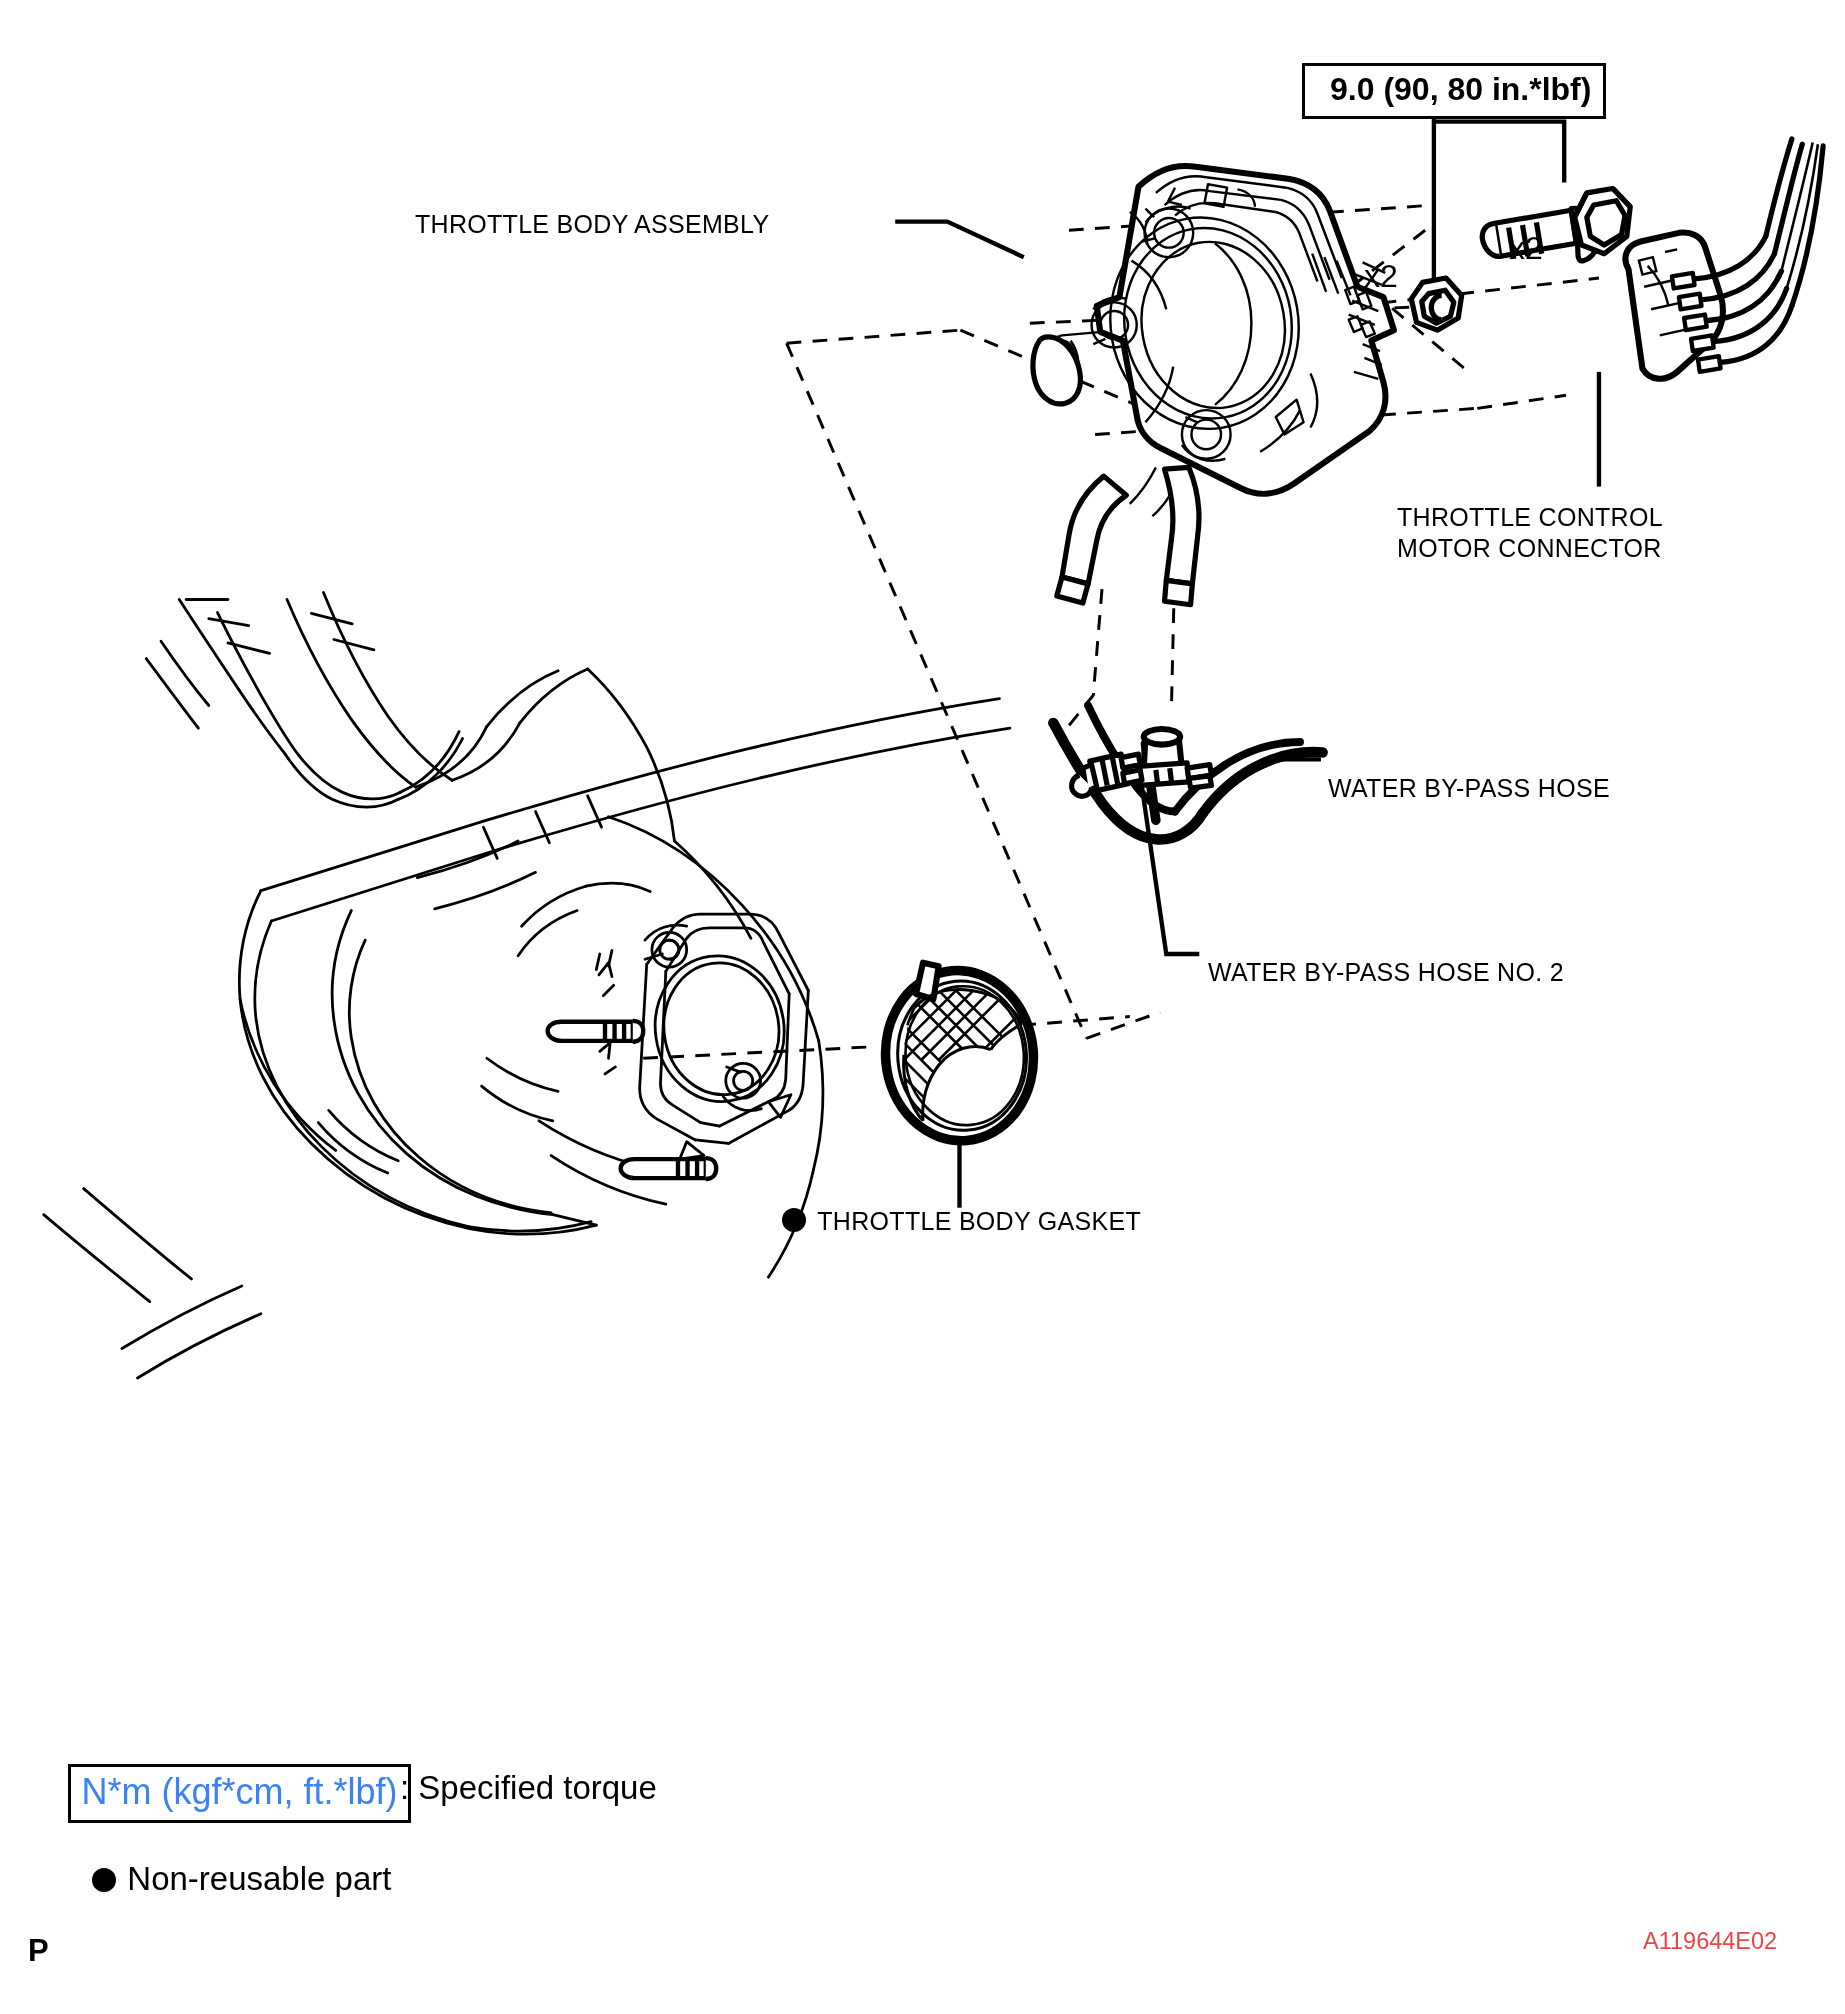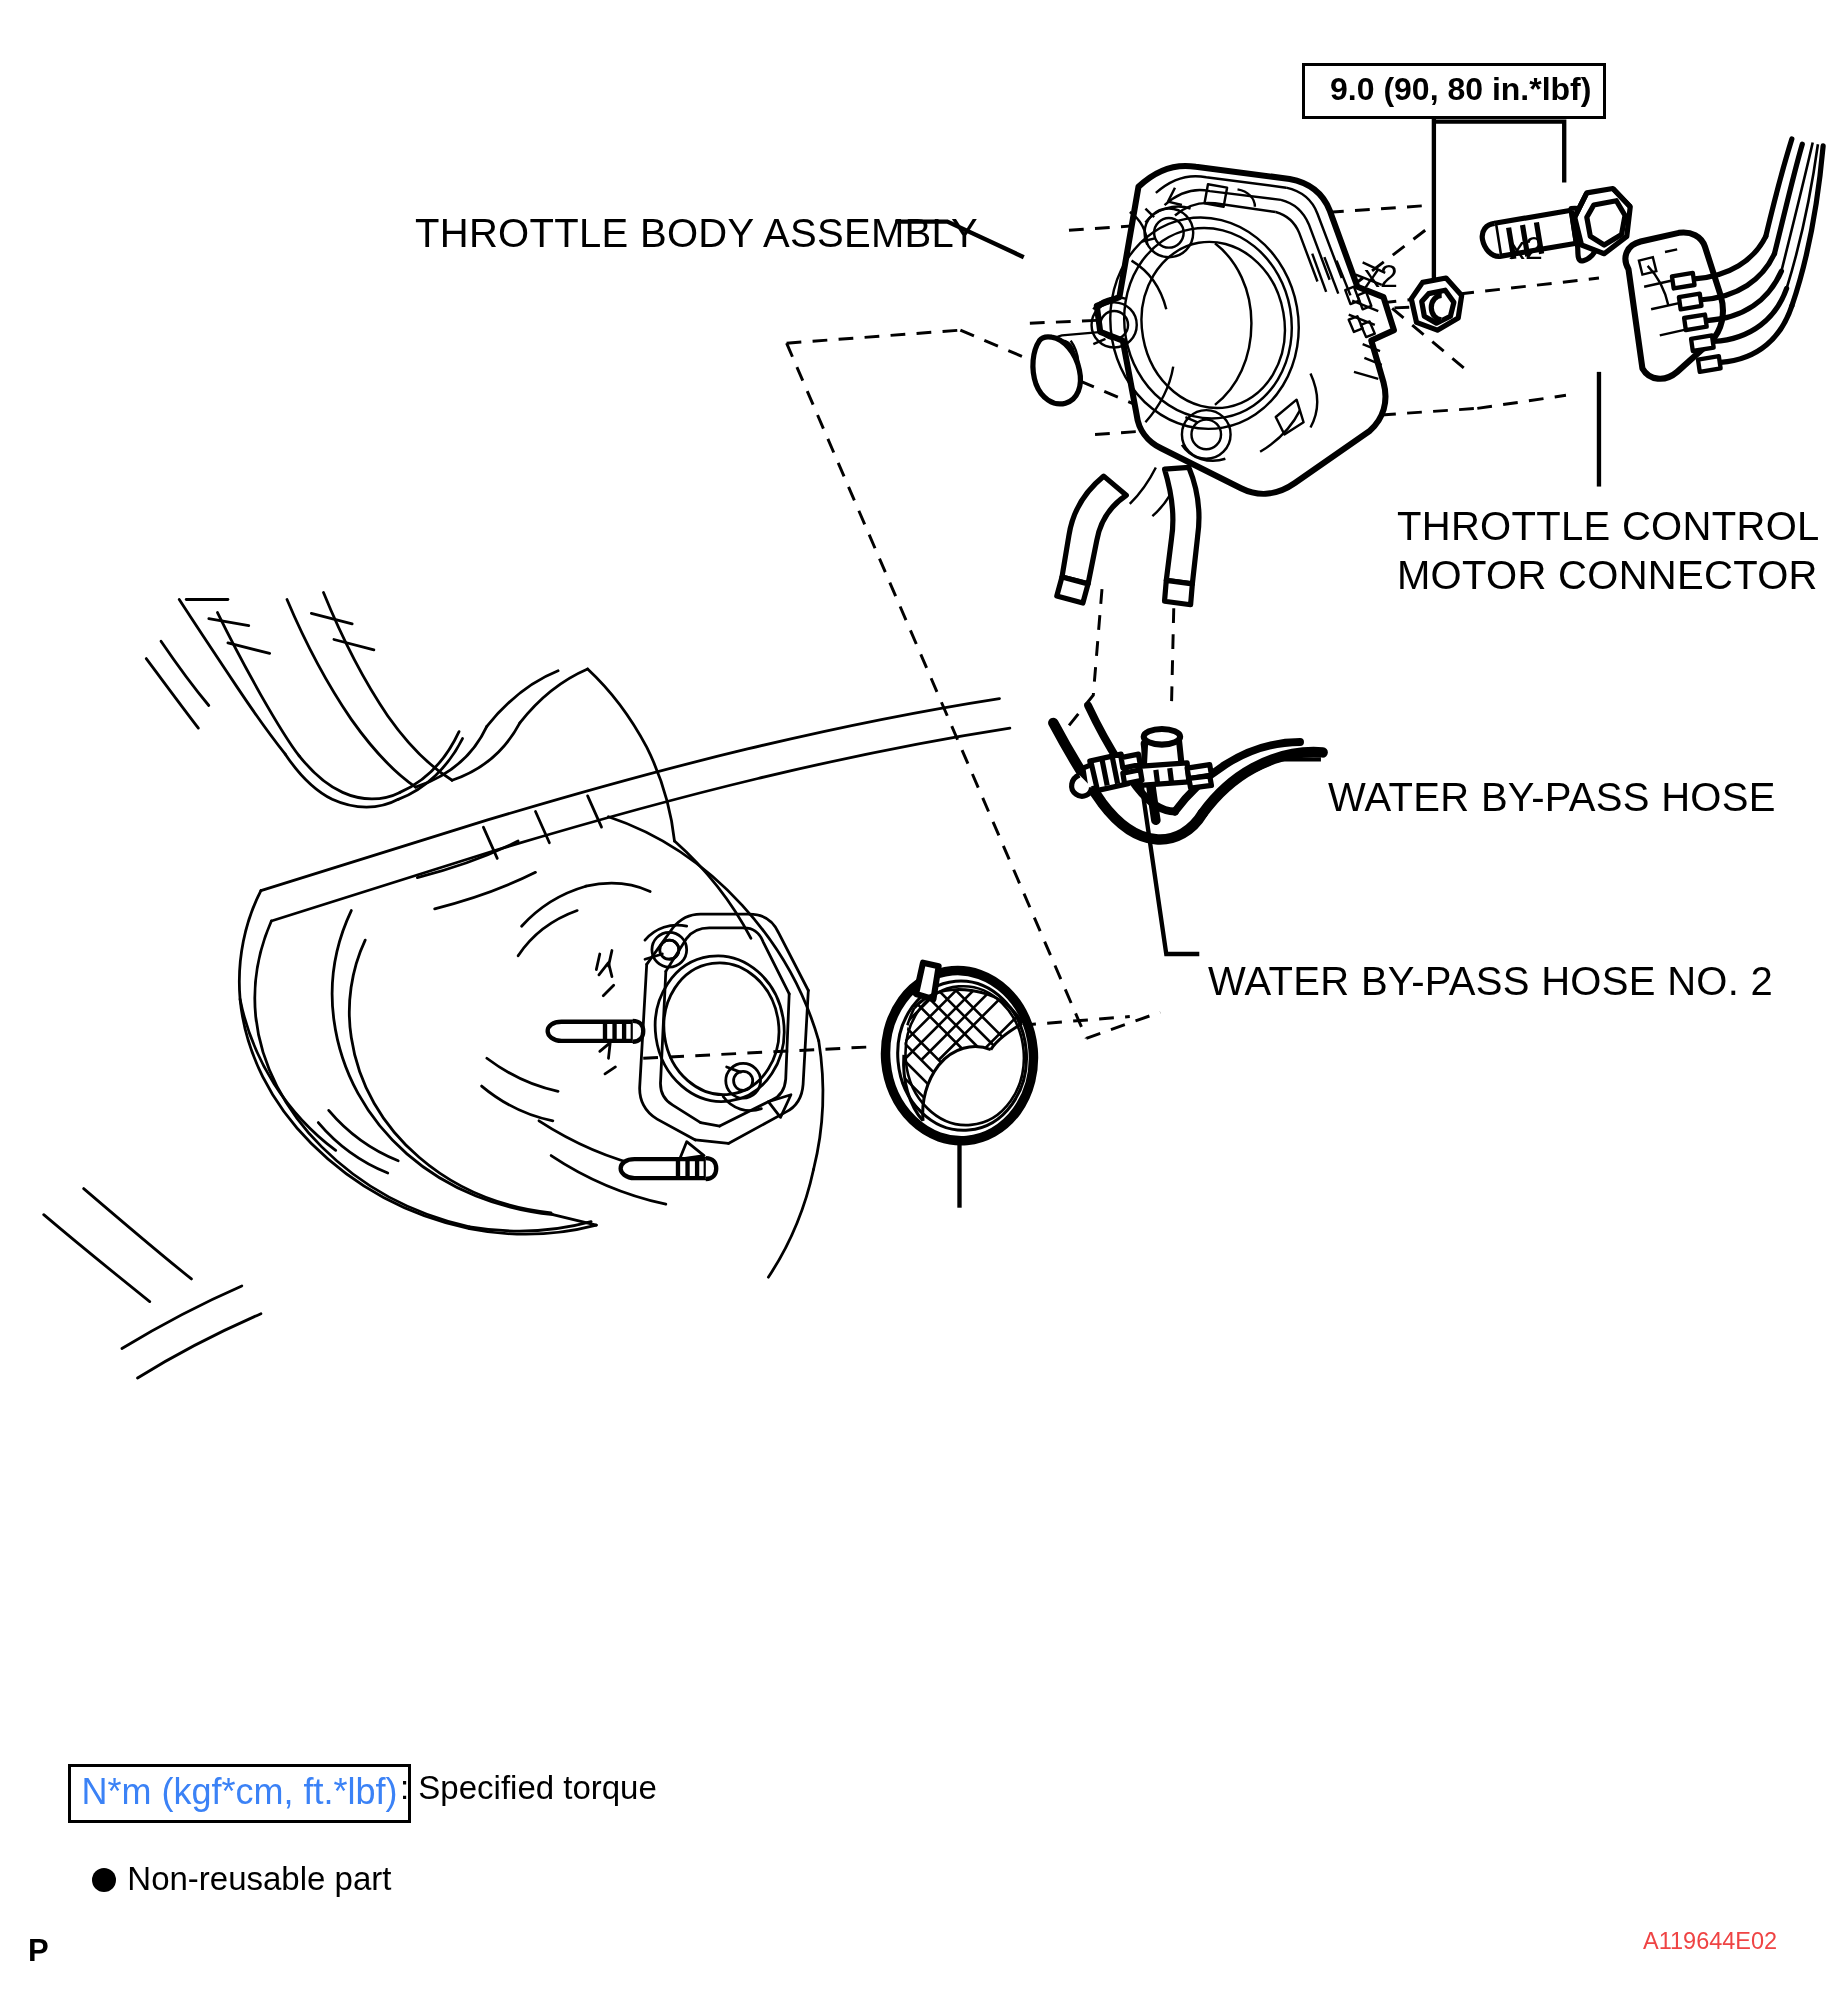--- a/index.html
+++ b/index.html
@@ -23,21 +23,21 @@
     height: 2014px;
   }
   .lbl {
     position: absolute;
     color: #000000;
     font-family: "Liberation Sans", sans-serif;
     white-space: nowrap;
     line-height: 1.22;
   }
   .callout {
-    font-size: 40px;
+    font-size: 25px;
     letter-spacing: 0.3px;
   }
   .qty {
     font-size: 32px;
   }
   .torque-box {
     position: absolute;
     border: 3.5px solid #000000;
     background: #ffffff;
     padding: 5.2px 12px 7.8px 12px;
@@ -526,20 +526,23 @@
 
   <div class="lbl callout" style="left:1397px; top:502px;">
     <span>THROTTLE CONTROL</span><br>
     <span>MOTOR CONNECTOR</span>
   </div>
 
   <div class="lbl callout" style="left:1328px; top:773px;">WATER BY-PASS HOSE</div>
 
   <div class="lbl callout" style="left:1208px; top:937px;margin-top:20px;">WATER BY-PASS HOSE NO. 2</div>
 
+  <div class="lbl callout" style="left:782px; top:1206px;">
+    <span class="bullet-dot"></span><span>THROTTLE BODY GASKET</span>
+  </div>
 
   <div class="lbl qty" style="left:1509px; top:229px;">x2</div>
 
   <div class="lbl qty" style="left:1364px; top:257px;">x2</div>
 
   <div class="legend-box" style="left:68px; top:1764px;">N*m (kgf*cm, ft.*lbf)</div>
 
   <div class="legend-text" style="left:400px; top:1769px;">: Specified torque</div>
 
   <div class="legend-text" style="left:92px; top:1860px;">

